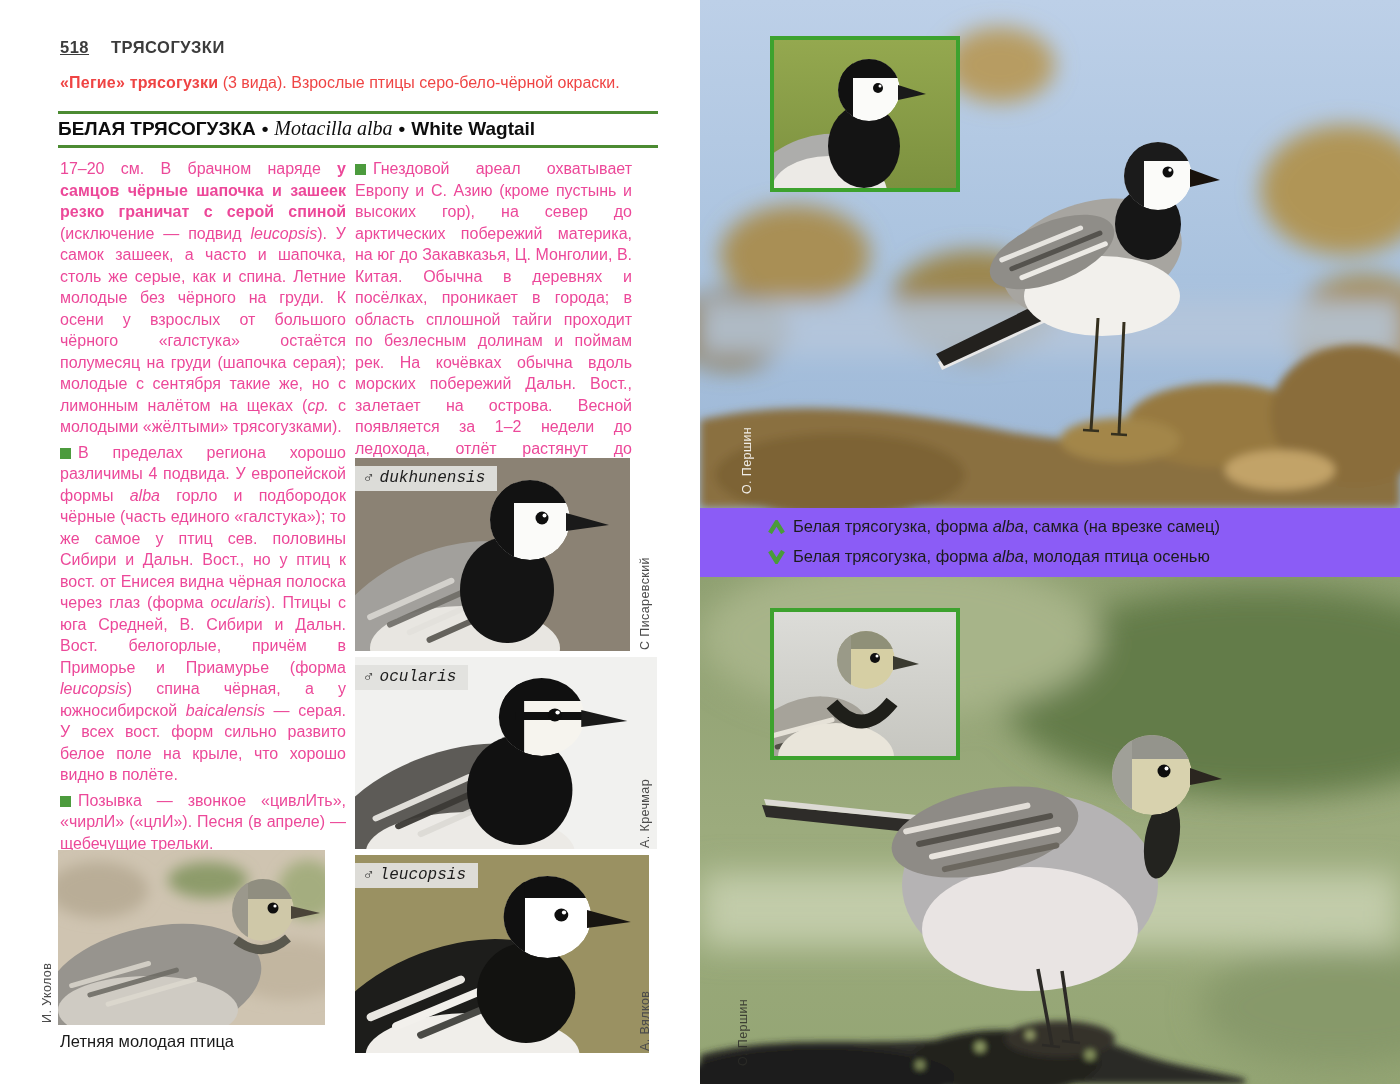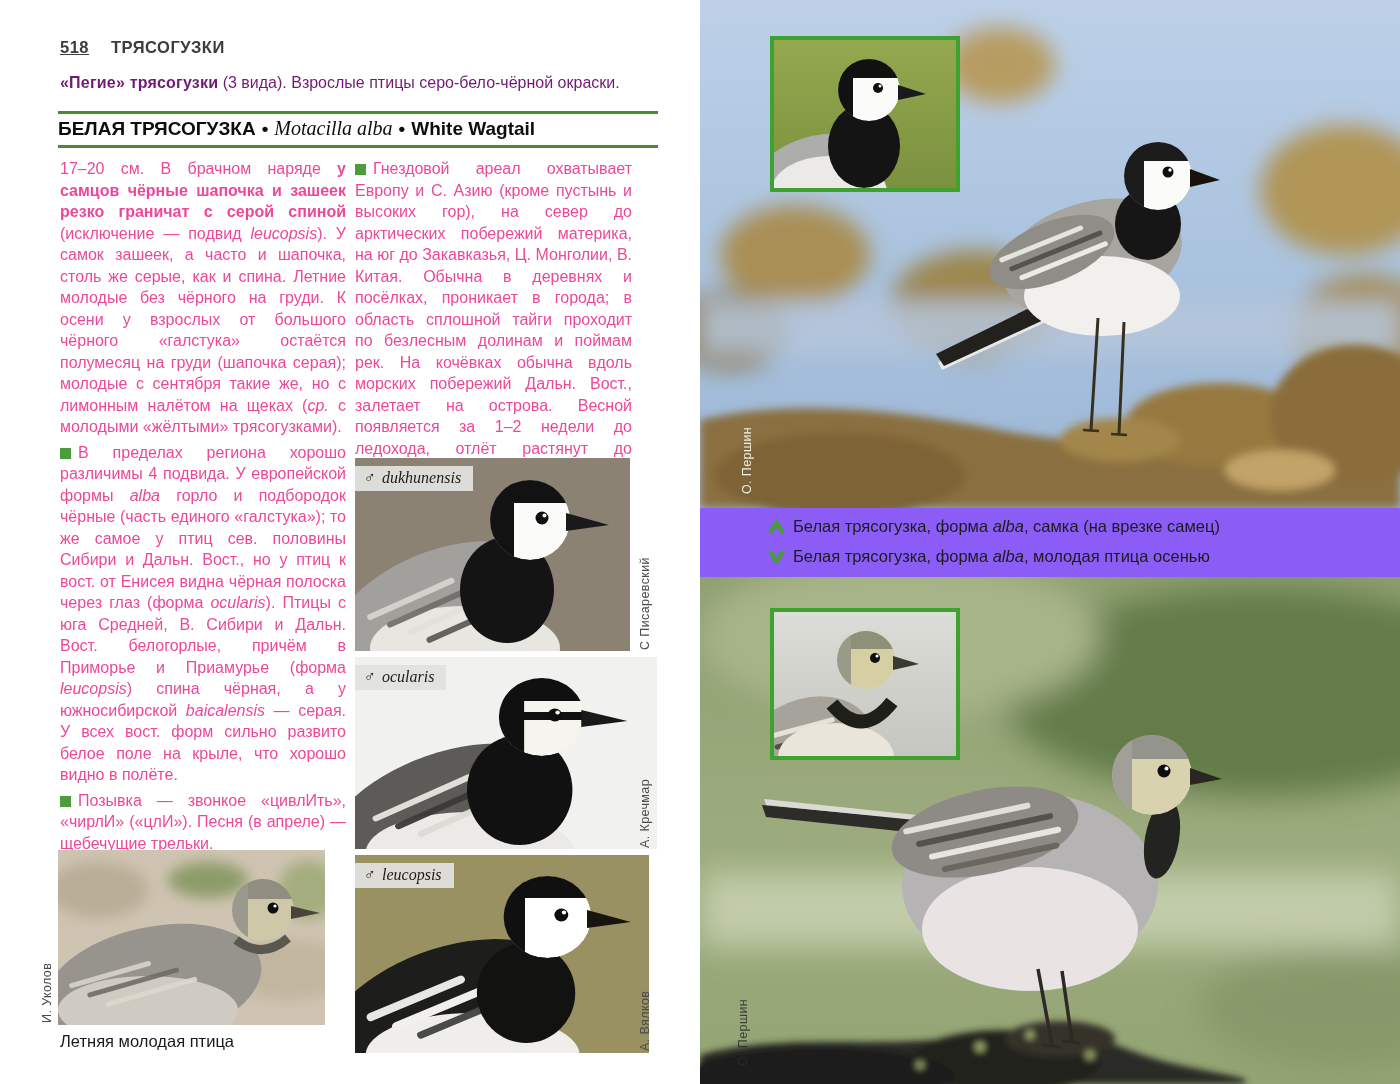--- a/index.html
+++ b/index.html
@@ -2,41 +2,41 @@
 <html lang="ru"><head>
 <meta charset="utf-8">
 <style>
   html,body{margin:0;padding:0;background:#ffffff;}
   .page{position:relative;width:1400px;height:1084px;background:#fff;overflow:hidden;
         font-family:"Liberation Sans","DejaVu Sans",sans-serif;color:#161616;}
 
   
   .runhead{position:absolute;left:60px;top:38px;font-size:16.5px;font-weight:bold;color:#3c3c3c;letter-spacing:.5px;}
   .runhead .num{margin-right:22px;text-decoration:underline;}
-  .intro{position:absolute;left:60px;top:74px;font-size:16px;color:#701a75;}
+  .intro{position:absolute;left:60px;top:74px;font-size:16px;color:#ef4444;}
   .intro b{letter-spacing:.2px;}
   .rule{position:absolute;left:58px;width:600px;height:3px;background:#4c8b32;}
   .rule.r1{top:111px;} .rule.r2{top:145px;}
   .sp-title{position:absolute;left:58px;top:117px;font-size:19px;font-weight:bold;color:#0d0d0d;}
   .sp-title .latin{font-family:"Liberation Serif","DejaVu Serif",serif;font-style:italic;font-weight:normal;font-size:20px;}
   .sp-title .dot{font-weight:bold;padding:0 6px;}
 
   .col{position:absolute;top:158px;font-size:16px;line-height:21.5px;text-align:justify;color:#ec4899;}
   .col1{left:60px;width:286px;}
   .col2{left:355px;width:277px;}
   .col p{margin:0;}
   .col p+p{margin-top:4px;}
   .bullet{display:inline-block;width:11px;height:11px;background:#4c9b3d;margin-right:7px;position:relative;top:1px;}
   .it{font-style:italic;}
 
   
   .photo{position:absolute;overflow:hidden;background:#999;}
   .photo svg{position:absolute;left:0;top:0;width:100%;height:100%;display:block;}
   .plabel{position:absolute;left:0px;top:8px;background:rgba(224,224,221,.95);padding:3px 12px 4px 9px;
-          font-size:16px;color:#1c1c1c;font-family:Liberation Serif, serif;}
+          font-size:16px;color:#1c1c1c;font-family:Liberation Mono, monospace;}
   .plabel .name{font-style:italic;padding-left:6px;}
   .vcredit{position:absolute;white-space:nowrap;font-size:12.5px;color:#4b4b4b;letter-spacing:.4px;
            transform:rotate(-90deg);transform-origin:0 0;}
   .vcredit.onphoto-light{color:rgba(255,255,255,.88);}
   .vcredit.onphoto-dark{color:rgba(45,45,40,.85);}
 
   
   .ph-dukh{left:355px;top:458px;width:275px;height:193px;}
   .ph-ocul{left:355px;top:657px;width:302px;height:192px;}
   .ph-leuc{left:355px;top:855px;width:275px;height:198px;padding-left:19px;}

